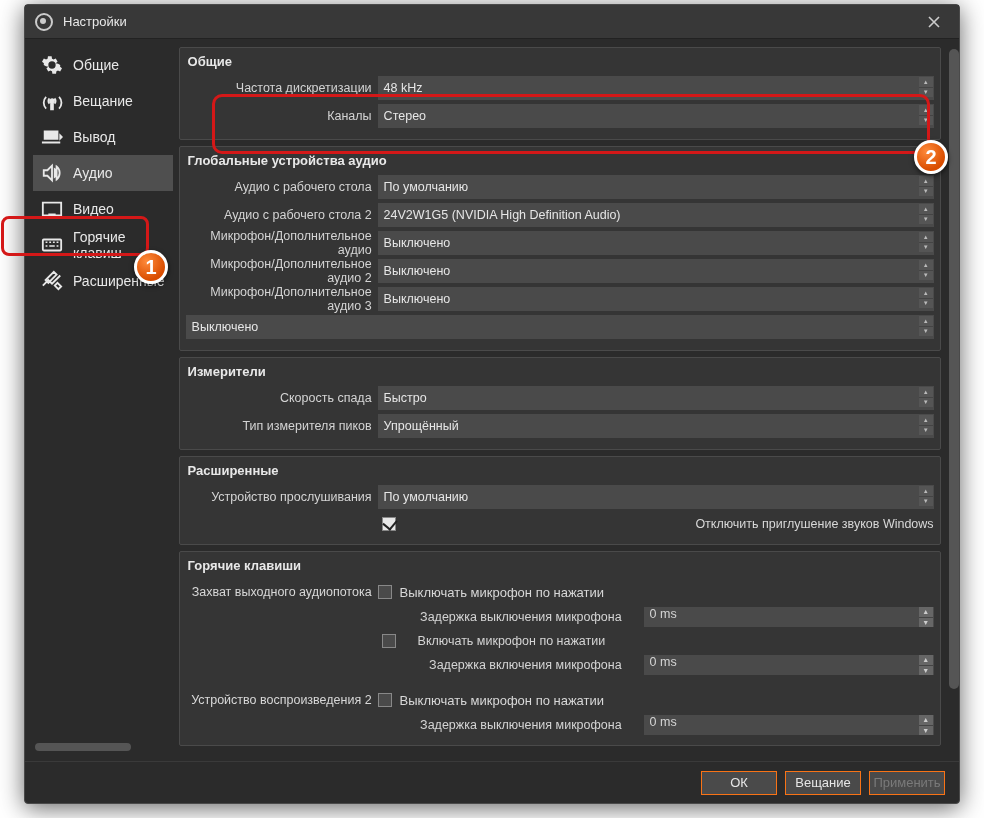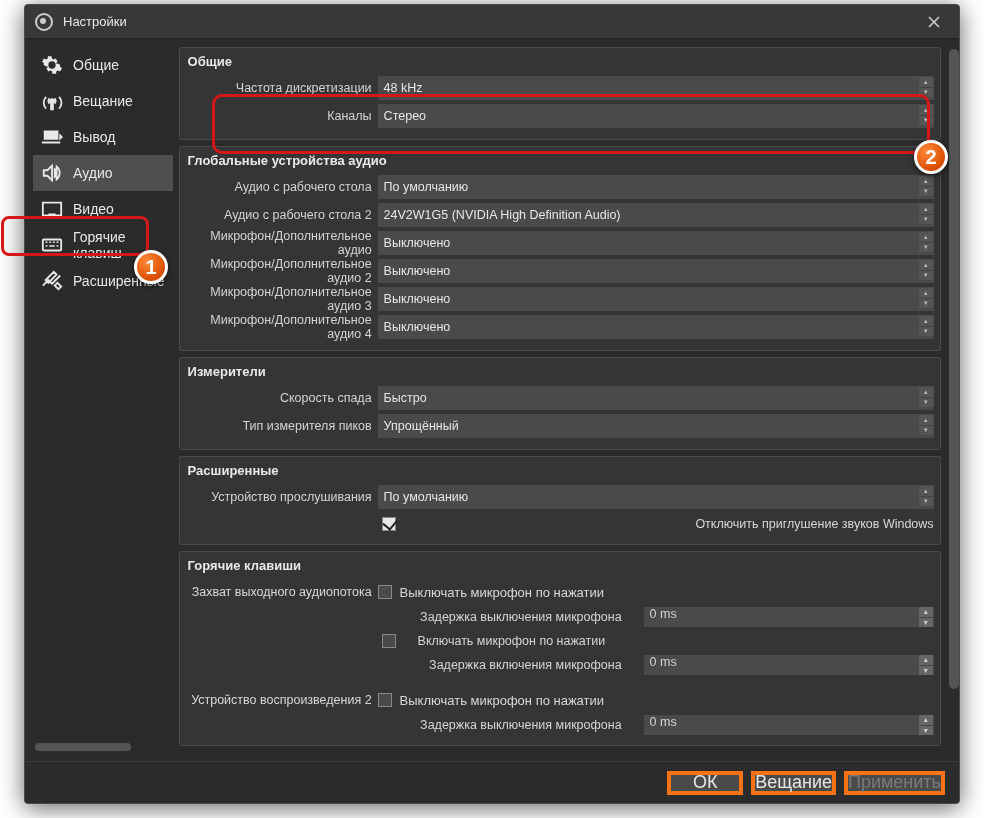--- a/index.html
+++ b/index.html
@@ -166,23 +166,23 @@
   display: flex;
   align-items: center;
   justify-content: flex-end;
   gap: 8px;
   padding: 0 14px;
   border-top: 1px solid #3a3a3a;
 }
 .btn {
   min-width: 76px; height: 24px;
   background: #4a4a4a;
-  border: 4px solid #f97316;
+  border: 1px solid #f97316;
   color: #e6e6e6;
-  font-size: 18px;
+  font-size: 13px;
   display:flex; align-items:center; justify-content:center;
   cursor:pointer;
 }
 .btn.disabled { color:#7a7a7a; }
 
 
 .callout-1 {
   position:absolute;
   left: 1px; top: 216px;
   width: 148px; height: 40px;
@@ -361,21 +361,20 @@
               <div class="lbl">Микрофон/Дополнительное аудио 3</div>
               <div class="val">
                 <span>Выключено</span>
                 <div class="spinbtns">
                   <div>▲</div>
                   <div>▼</div>
                 </div>
               </div>
             </div>
         <div class="row">
-              <div class="lbl">Микрофон/Дополнительное аудио 4</div>
               <div class="val">
                 <span>Выключено</span>
                 <div class="spinbtns">
                   <div>▲</div>
                   <div>▼</div>
                 </div>
               </div>
             </div>
       </div>
 

